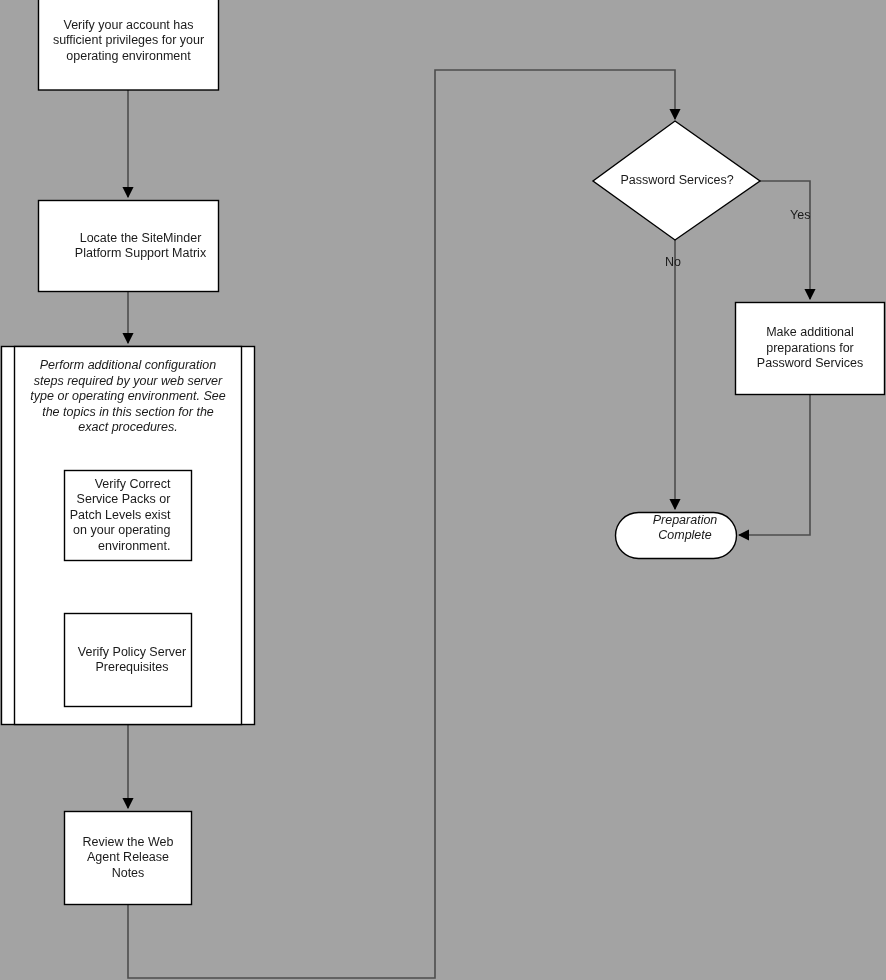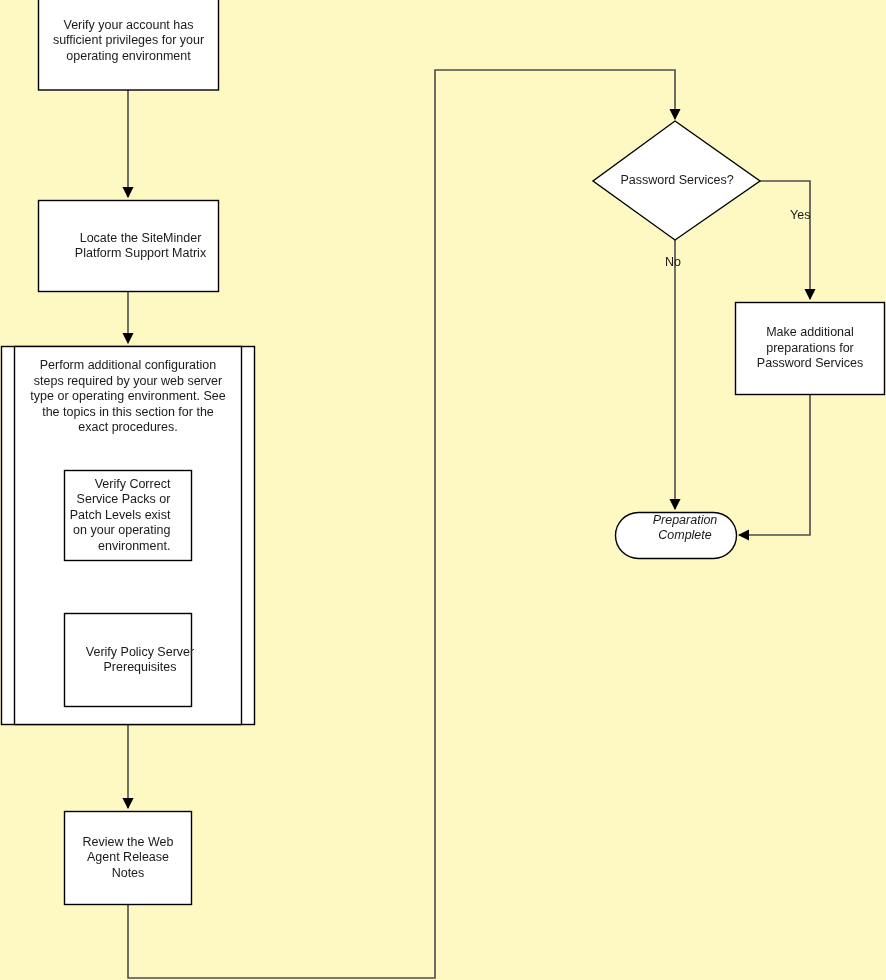--- a/index.html
+++ b/index.html
@@ -4,21 +4,21 @@
 <style>
   html, body {
     margin: 0;
     padding: 0;
     background: #ffffff;
   }
   #canvas {
     position: relative;
     width: 886px;
     height: 980px;
-    background: #fef9c3;
+    background: #a3a3a3;
     font-family: "Liberation Sans", sans-serif;
     overflow: hidden;
   }
   svg.layer {
     position: absolute;
     left: 0;
     top: 0;
     width: 886px;
     height: 980px;
   }
@@ -97,33 +97,33 @@
     </g>
   </svg>
 
   <div class="node-label" style="left:38px; top:-8px; width:181px; height:98px;">Verify your account has
 sufficient privileges for your
 operating environment</div>
 
   <div class="node-label" style="left:38px; top:200px; width:181px; height:92px;padding-left:12px;">Locate the SiteMinder
 Platform Support Matrix</div>
 
-  <div class="node-label" style="left:20px; top:358px; width:216px; height:100px; align-items:flex-start;">Perform additional configuration
+  <div class="node-label" style="left:20px; top:358px; width:216px; height:100px; align-items:flex-start;font-style:italic;">Perform additional configuration
 steps required by your web server
 type or operating environment. See
 the topics in this section for the
 exact procedures.</div>
 
   <div class="node-label" style="left:56px; top:470px; width:128px; height:91px;text-align:right;">Verify Correct
 Service Packs or
 Patch Levels exist
 on your operating
 environment.</div>
 
-  <div class="node-label" style="left:76px; top:613px; width:128px; height:94px;text-align:center;">Verify Policy Server
+  <div class="node-label" style="left:68px; top:613px; width:128px; height:94px;text-align:center;">Verify Policy Server
 Prerequisites</div>
 
   <div class="node-label" style="left:64px; top:811px; width:128px; height:94px;border-radius:14px;">Review the Web
 Agent Release
 Notes</div>
 
   <div class="node-label" style="left:593px; top:155px; width:168px; height:52px;">Password Services?</div>
 
   <div class="node-label" style="left:735px; top:302px; width:150px; height:93px;">Make additional
 preparations for

